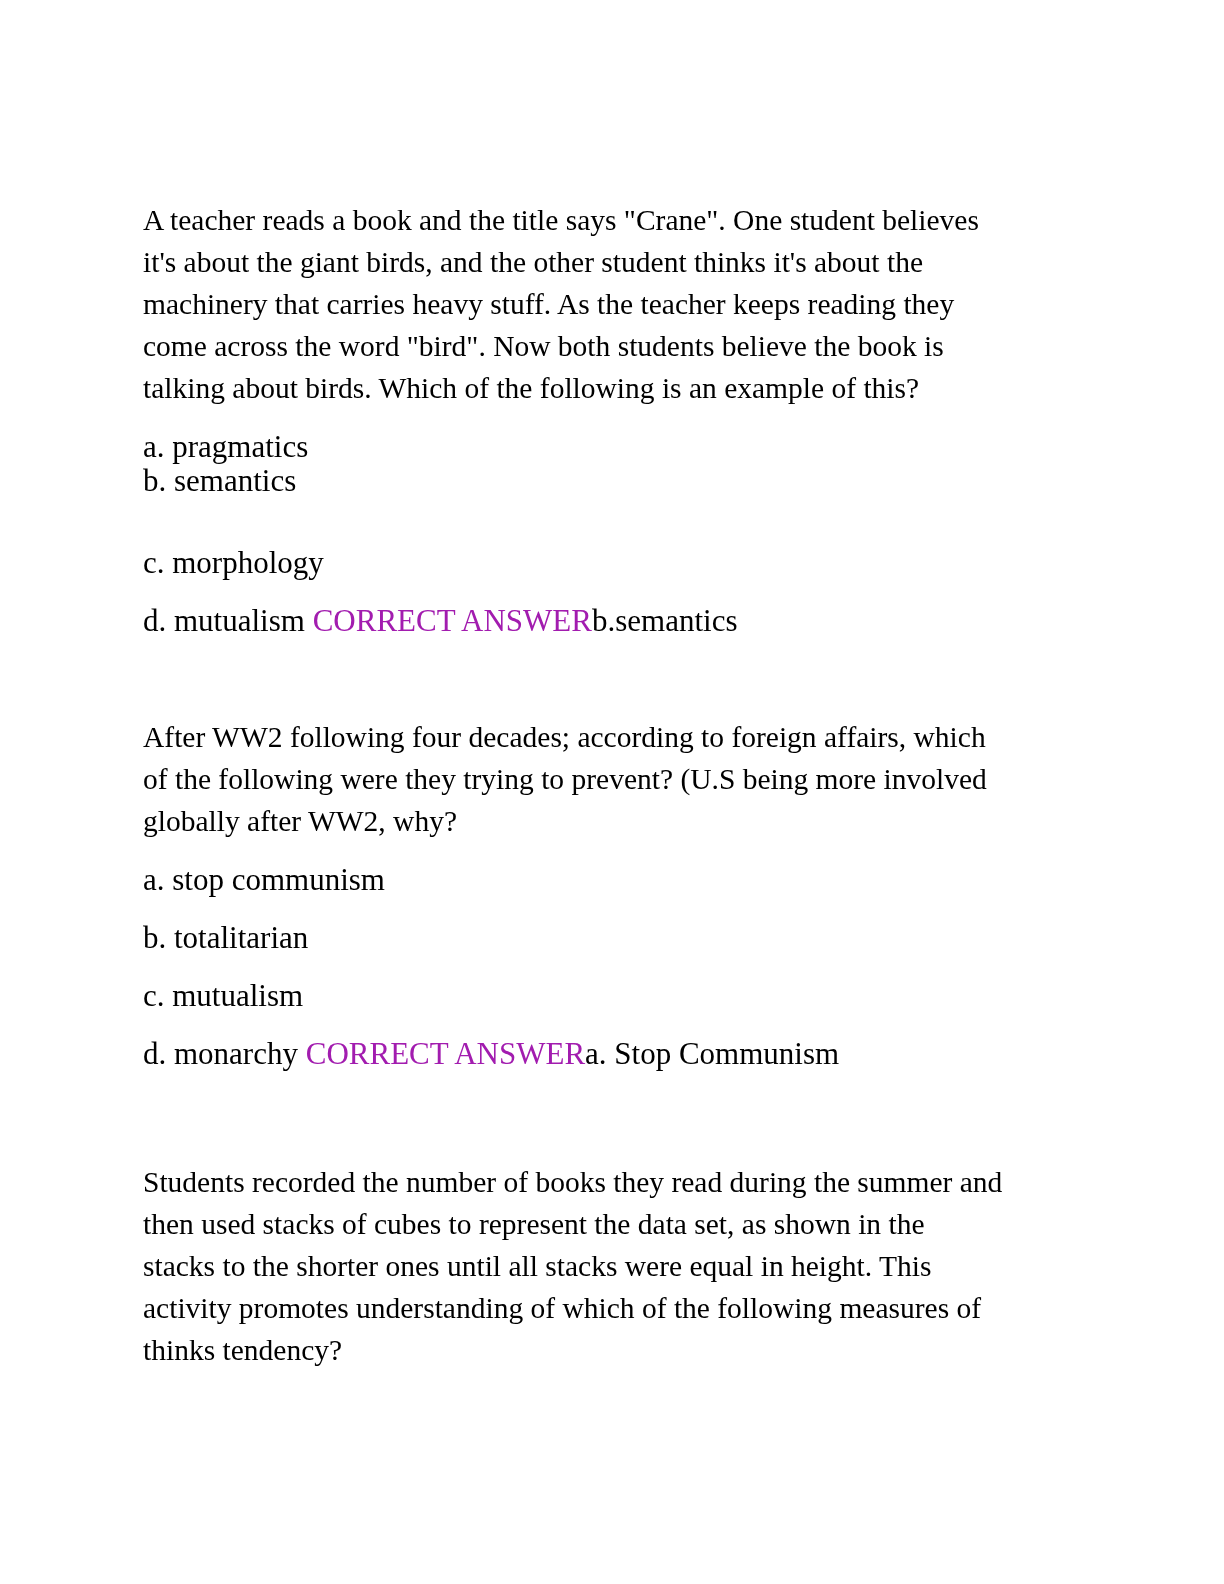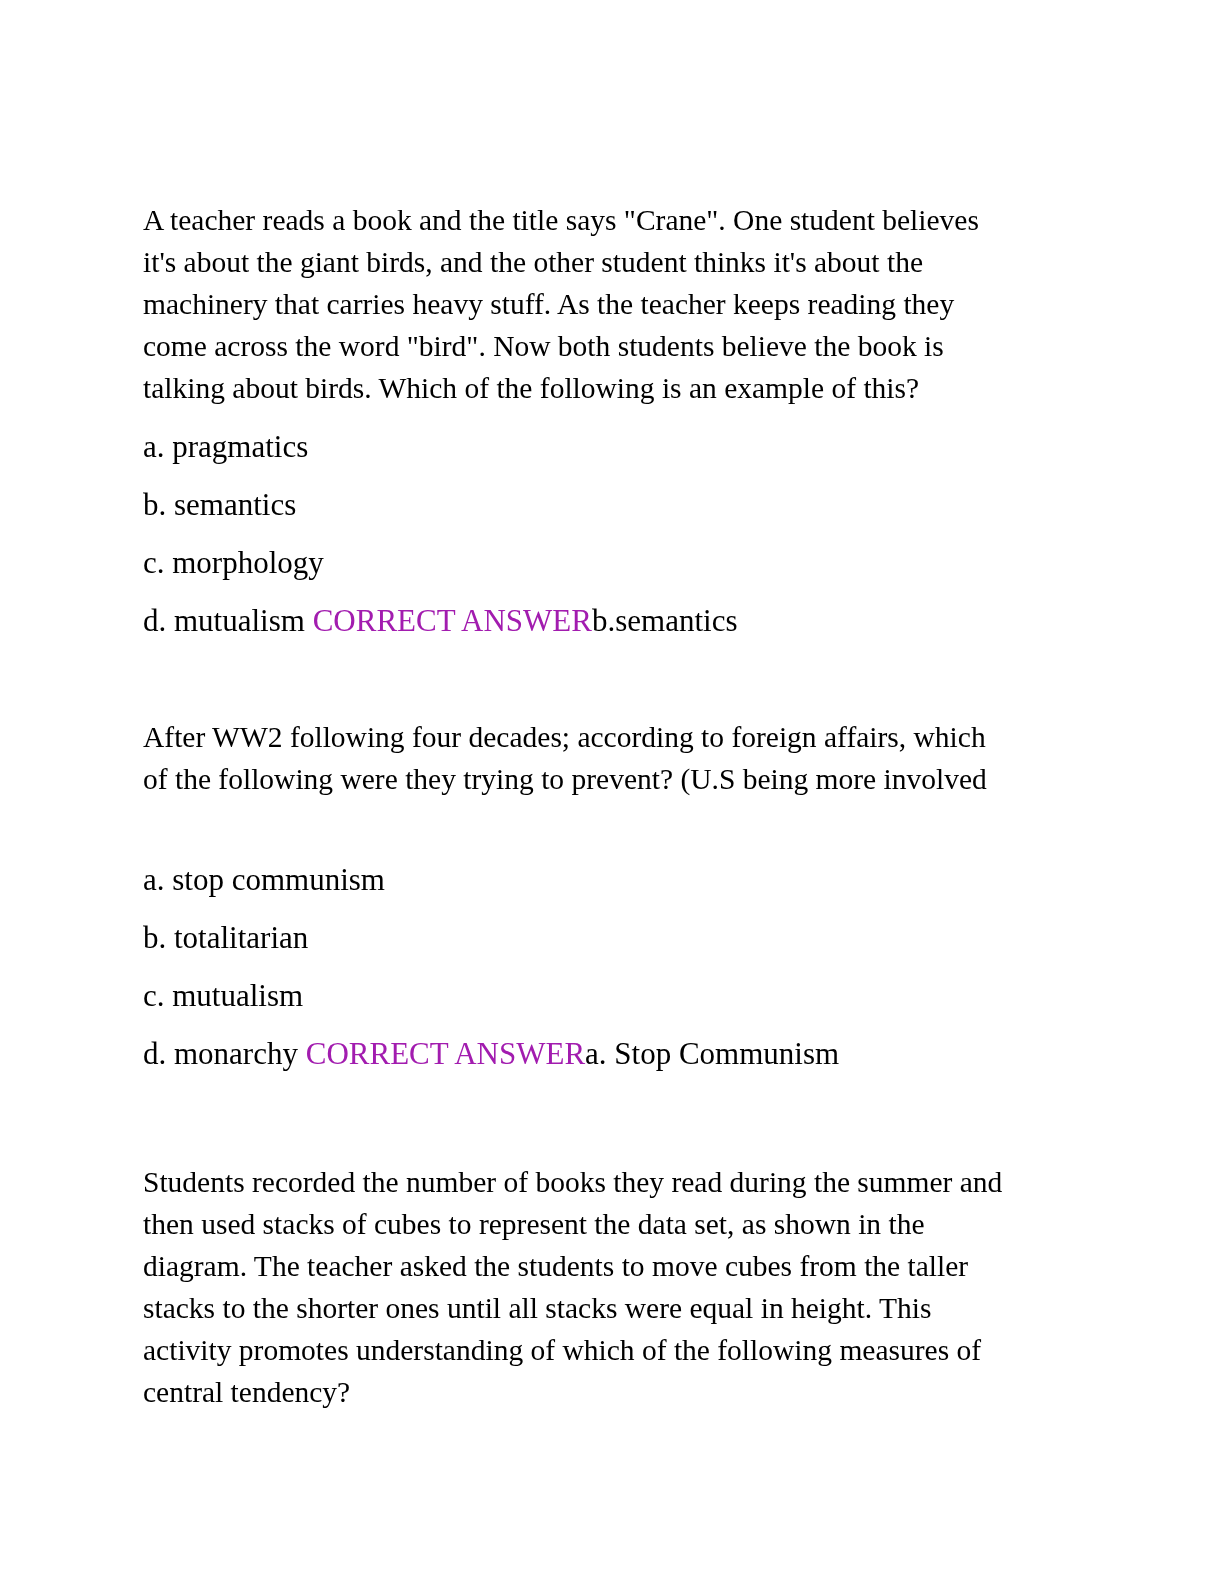--- a/index.html
+++ b/index.html
@@ -47,39 +47,39 @@
 <div class="page">
 
   <div class="block" style="top:199px;">
     <span class="line">A teacher reads a book and the title says "Crane". One student believes</span>
     <span class="line">it's about the giant birds, and the other student thinks it's about the</span>
     <span class="line">machinery that carries heavy stuff. As the teacher keeps reading they</span>
     <span class="line">come across the word "bird". Now both students believe the book is</span>
     <span class="line">talking about birds. Which of the following is an example of this?</span>
   </div>
   <div class="option" style="top:426px;">a. pragmatics</div>
-  <div class="option" style="top:484px;">b. semantics</div>
+  <div class="option" style="top:460px;">b. semantics</div>
   <div class="option" style="top:542px;">c. morphology</div>
   <div class="option" style="top:600px;">
     <span style="white-space:pre;">d. mutualism </span><span class="answer-label">CORRECT ANSWER</span><span>b.semantics</span>
   </div>
 
   <div class="block" style="top:716px;">
     <span class="line">After WW2 following four decades; according to foreign affairs, which</span>
     <span class="line">of the following were they trying to prevent? (U.S being more involved</span>
+    <span class="line">globally after WW2, why?</span>
   </div>
   <div class="option" style="top:859px;">a. stop communism</div>
   <div class="option" style="top:917px;">b. totalitarian</div>
   <div class="option" style="top:975px;">c. mutualism</div>
   <div class="option" style="top:1033px;">
     <span style="white-space:pre;">d. monarchy </span><span class="answer-label">CORRECT ANSWER</span><span>a. Stop Communism</span>
   </div>
 
   <div class="block" style="top:1149px;margin-top:12px;">
     <span class="line">Students recorded the number of books they read during the summer and</span>
     <span class="line">then used stacks of cubes to represent the data set, as shown in the</span>
-    <span class="line">diagram. The teacher asked the students to move cubes from the taller</span>
     <span class="line">stacks to the shorter ones until all stacks were equal in height. This</span>
     <span class="line">activity promotes understanding of which of the following measures of</span>
-    <span class="line">central tendency?</span>
+    <span class="line">thinks tendency?</span>
   </div>
 
 </div>
 
 </body></html>

